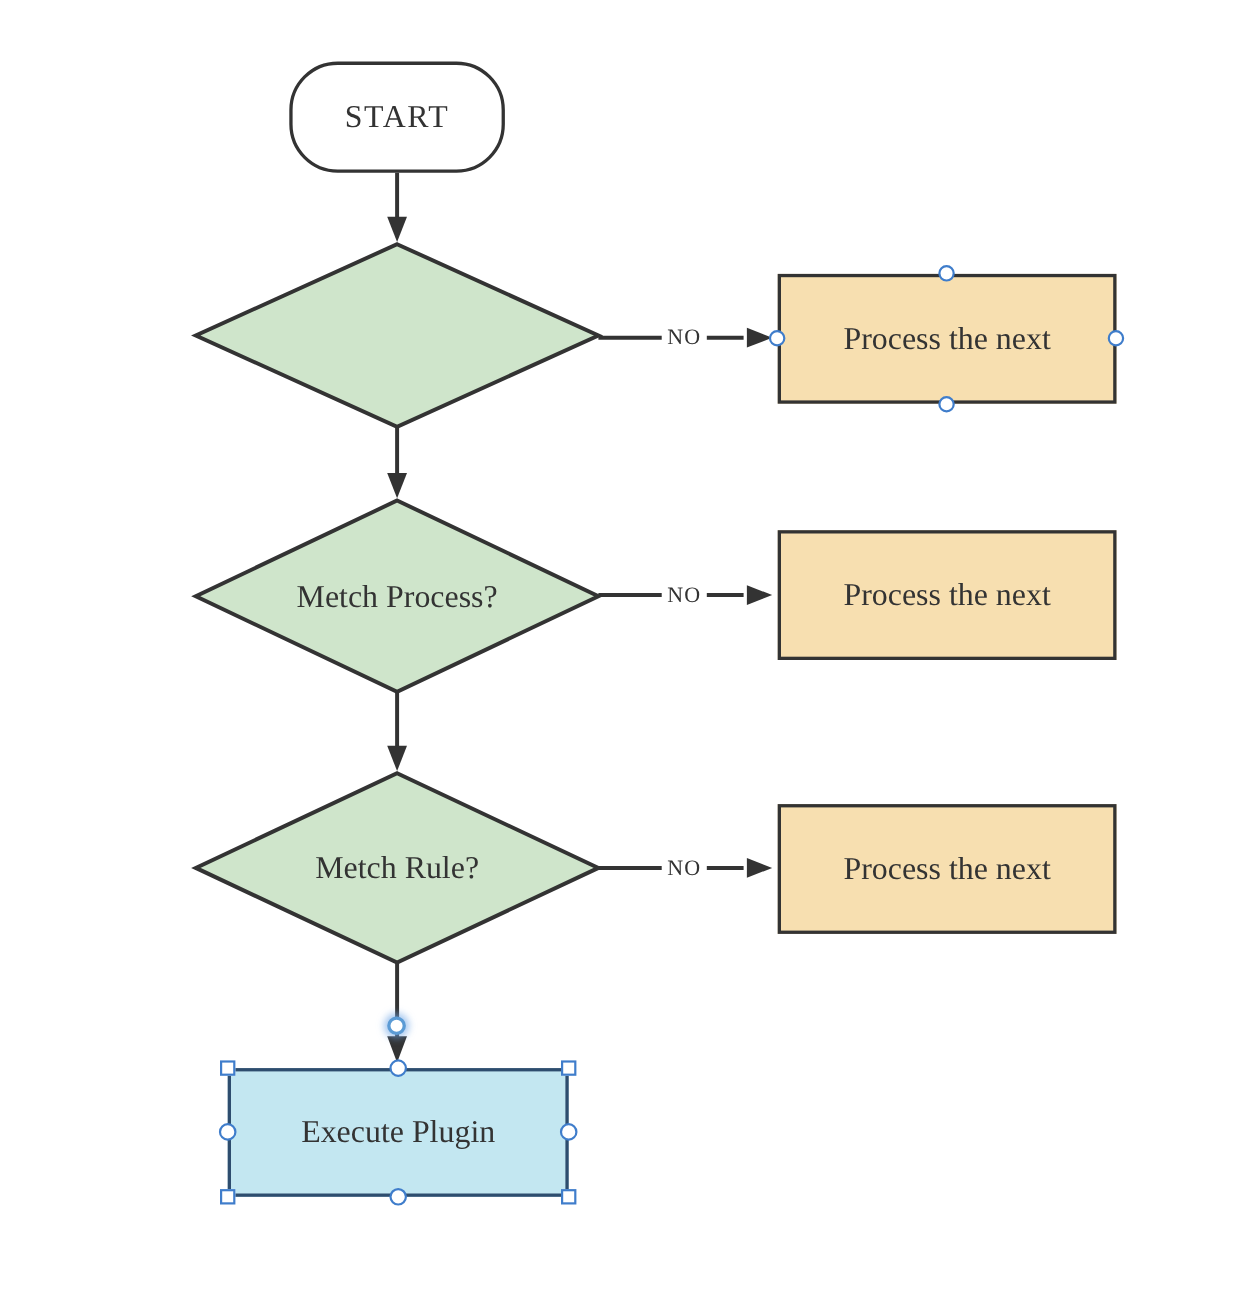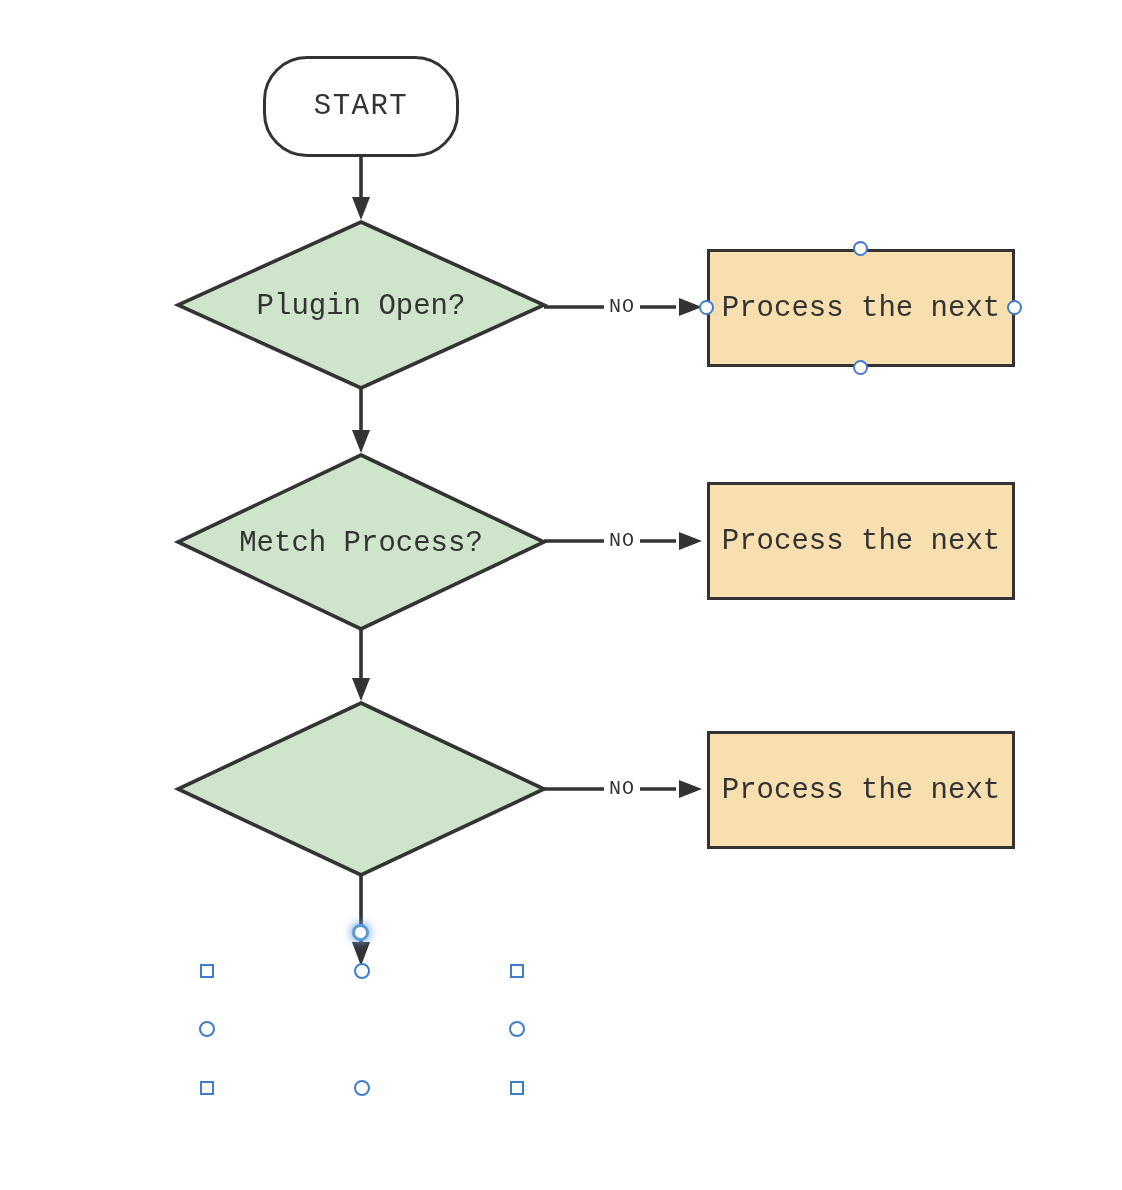--- a/index.html
+++ b/index.html
@@ -1,19 +1,19 @@
 <!DOCTYPE html>
 <html style="--canvas_bg: #ffffff; --stroke: #333333; --text: #333333; --terminator_fill: #ffffff; --decision_fill: #cfe5cb; --process_fill: #f7dfb0; --selected_fill: #c3e7f1; --selected_stroke: #2e4d6e; --handle_fill: #ffffff; --handle_stroke: #3f7dcb; --glow: #5b9bd5;"><head>
 <meta charset="utf-8">
 <style>
   html,body{margin:0;padding:0;background:#fff;}
   .canvas{
     position:relative;width:1102px;height:1190px;
     background:var(--canvas_bg,#fff);
-    font-family:Liberation Mono, monospace;
+    font-family:Liberation Serif, serif;
     color:var(--text,#333);
     overflow:hidden;
   }
   svg.layer{position:absolute;left:0;top:0;width:1122px;height:1190px;}
   .edge-line{stroke:var(--stroke,#333);stroke-width:3.6px;fill:none;}
   .arrowhead{fill:var(--stroke,#333);stroke:none;}
   .decision{fill:var(--decision_fill,#cfe5cb);stroke:var(--stroke,#333);stroke-width:3.6px;stroke-linejoin:miter;}
   .node{
     position:absolute;box-sizing:border-box;
     display:flex;align-items:center;justify-content:center;
@@ -108,42 +108,45 @@
 
     <polygon class="decision" points="361,222 544,305 361,388 178,305"></polygon>
     <polygon class="decision" points="361,455 544,542 361,629 178,542"></polygon>
     <polygon class="decision" points="361,703 544,789 361,875 178,789"></polygon>
   </svg>
 
   <div class="node terminator" style="left:263px;top:56px;width:196px;height:101px">
     <span>START</span>
   </div>
 
-  <div class="diamond-label" style="left:361px;top:306px">Plugin Open?</div>
   <div class="diamond-label" style="left:361px;top:543px">Metch Process?</div>
+  <div class="diamond-label" style="left:361px;top:790px">Metch Rule?</div>
 
   <div class="node process" style="left:707px;top:249px;width:308px;height:118px">
     <span>Process the next</span>
   </div>
   <div class="node process" style="left:707px;top:482px;width:308px;height:118px">
     <span>Process the next</span>
   </div>
   <div class="node process" style="left:707px;top:731px;width:308px;height:118px">
     <span>Process the next</span>
   </div>
 
   <div class="edge-label" style="left:622px;top:307px">NO</div>
   <div class="edge-label" style="left:622px;top:541px">NO</div>
   <div class="edge-label" style="left:622px;top:789px">NO</div>
 
   <div class="conn-point" style="left:853px;top:241px"></div>
   <div class="conn-point" style="left:853px;top:360px"></div>
   <div class="conn-point" style="left:699px;top:300px"></div>
   <div class="conn-point" style="left:1007px;top:300px"></div>
 
+  <div class="node selected-node" style="left:207px;top:971px;width:310px;height:117px">
+    <span>Execute Plugin</span>
+  </div>
 
   <div class="glow-point" style="left:352px;top:924px"></div>
 
   <div class="handle square" style="left:200px;top:964px"></div>
   <div class="handle square" style="left:510px;top:964px"></div>
   <div class="handle square" style="left:200px;top:1081px"></div>
   <div class="handle square" style="left:510px;top:1081px"></div>
   <div class="handle circle" style="left:354px;top:963px"></div>
   <div class="handle circle" style="left:354px;top:1080px"></div>
   <div class="handle circle" style="left:199px;top:1021px"></div>

